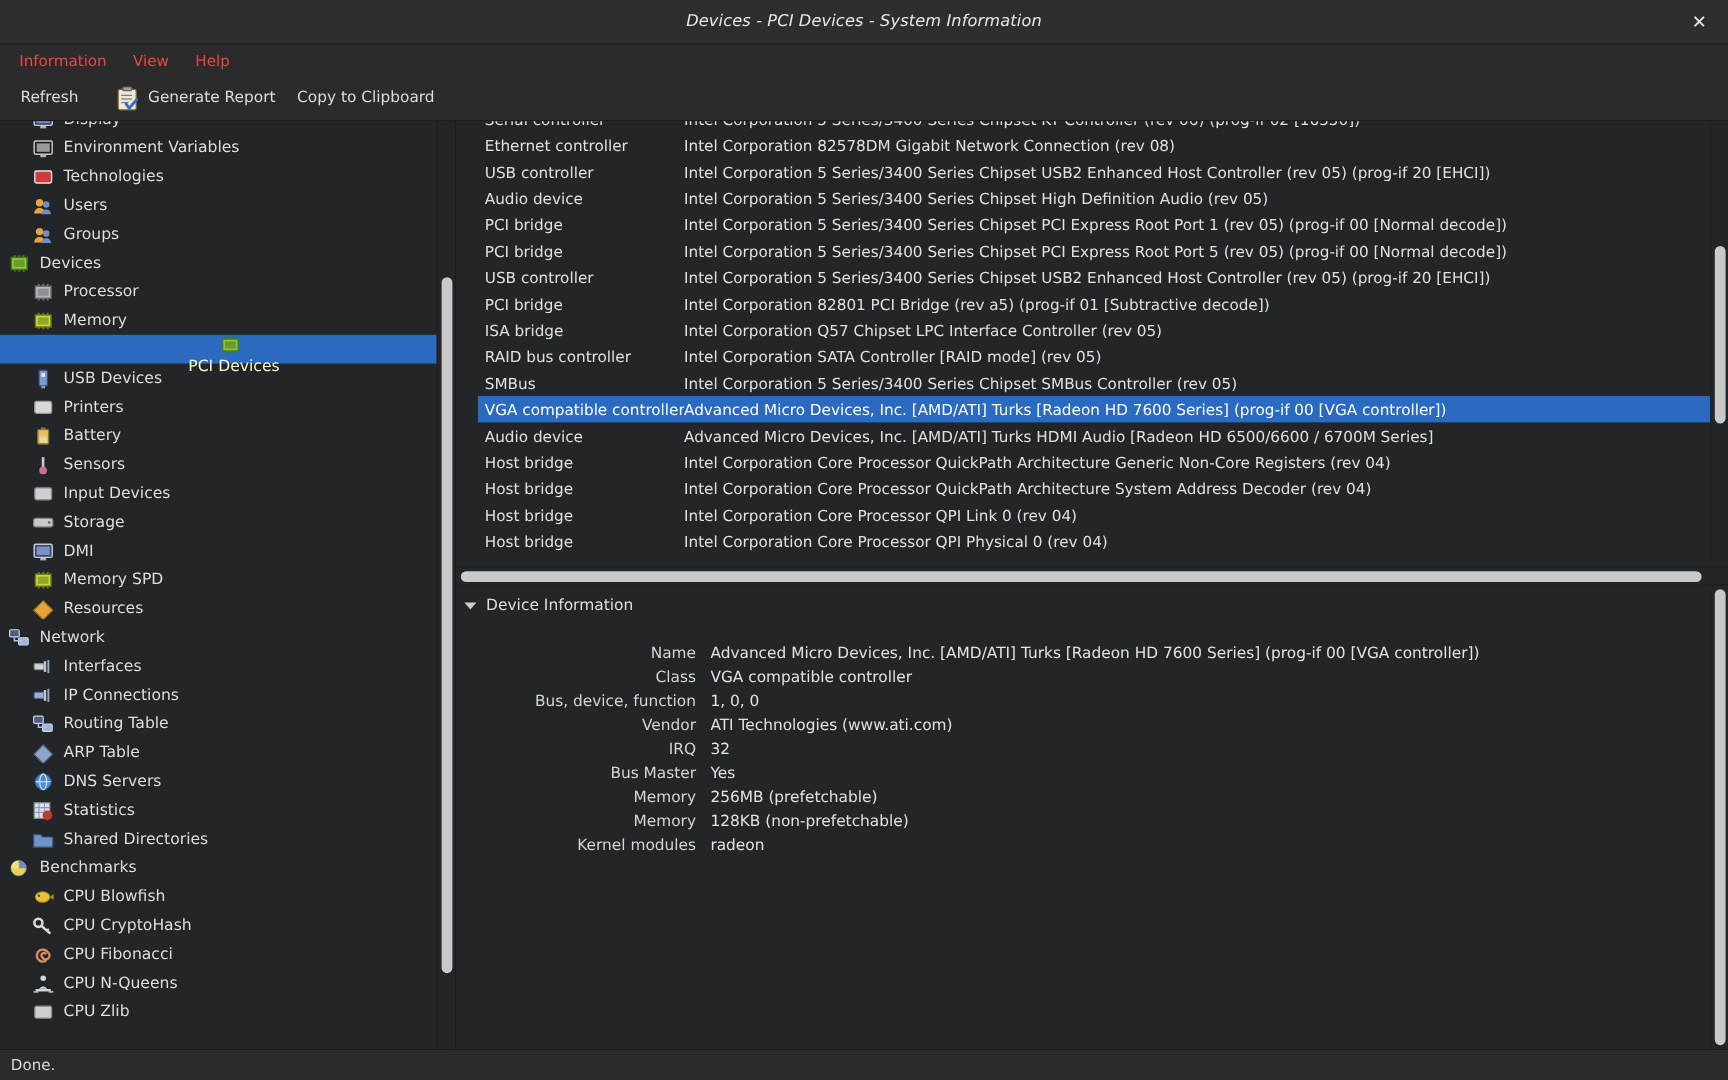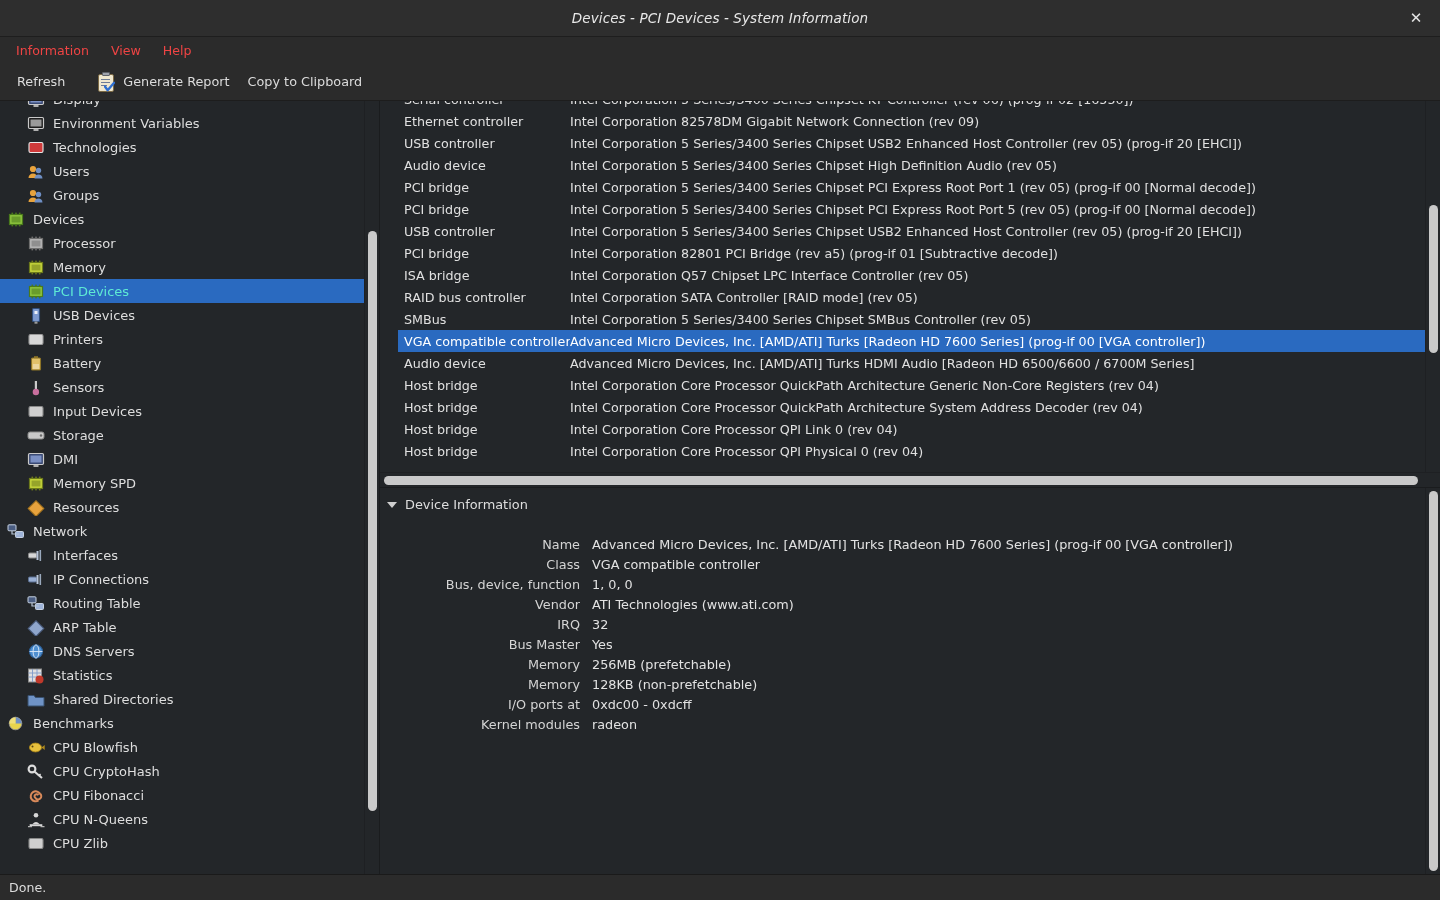--- a/index.html
+++ b/index.html
@@ -86,21 +86,21 @@
     flex: 1 1 auto; overflow: hidden; position: relative;
     padding-top: 0px;
   }
   .tree { position: relative; top: -14px; }
   .node {
     display: flex; align-items: center; height: 24px;
     padding-left: 6px; font-size: 13px; color: #dedede; cursor: default;
     white-space: nowrap;
   }
   .node.child { padding-left: 26px; }
-  .node.selected { background: #2a6ac0; color: #5eead4; }
+  .node.selected { background: #2a6ac0; color: #fef9c3; flex-direction: column; }
   .node .ico { width: 20px; height: 17px; margin-right: 7px; flex: 0 0 20px; position: relative; }
   .node .lbl { line-height: 1; }
 
   
   .sb-vtrack {
     width: 15px; flex: 0 0 15px; background: #232629;
     border-left: 1px solid #1e2023; position: relative;
   }
   .sb-vthumb {
     position: absolute; left: 3px; width: 9px;
@@ -501,21 +501,21 @@
       <div class="devlist-wrap">
         <div class="devlist-row-area">
           <div class="devlist">
             <div class="rows" id="rows-root">
                 <div class="drow">
                   <div class="dclass">Serial controller</div>
                   <div class="ddesc">Intel Corporation 5 Series/3400 Series Chipset KT Controller (rev 06) (prog-if 02 [16550])</div>
                 </div>
                 <div class="drow">
                   <div class="dclass">Ethernet controller</div>
-                  <div class="ddesc">Intel Corporation 82578DM Gigabit Network Connection (rev 09)</div>
+                  <div class="ddesc">Intel Corporation 82578DM Gigabit Network Connection (rev 08)</div>
                 </div>
                 <div class="drow">
                   <div class="dclass">USB controller</div>
                   <div class="ddesc">Intel Corporation 5 Series/3400 Series Chipset USB2 Enhanced Host Controller (rev 05) (prog-if 20 [EHCI])</div>
                 </div>
                 <div class="drow">
                   <div class="dclass">Audio device</div>
                   <div class="ddesc">Intel Corporation 5 Series/3400 Series Chipset High Definition Audio (rev 05)</div>
                 </div>
                 <div class="drow">
@@ -615,24 +615,20 @@
                 </tr>
                 <tr>
                   <td class="k">Memory</td>
                   <td class="v">256MB (prefetchable)</td>
                 </tr>
                 <tr>
                   <td class="k">Memory</td>
                   <td class="v">128KB (non-prefetchable)</td>
                 </tr>
                 <tr>
-                  <td class="k">I/O ports at</td>
-                  <td class="v">0xdc00 - 0xdcff</td>
-                </tr>
-                <tr>
                   <td class="k">Kernel modules</td>
                   <td class="v">radeon</td>
                 </tr>
               </tbody>
           </table>
         </div>
         <div class="info-vtrack">
           <div class="info-vthumb" style="top:3px; bottom:3px;"></div>
         </div>
       </div>

